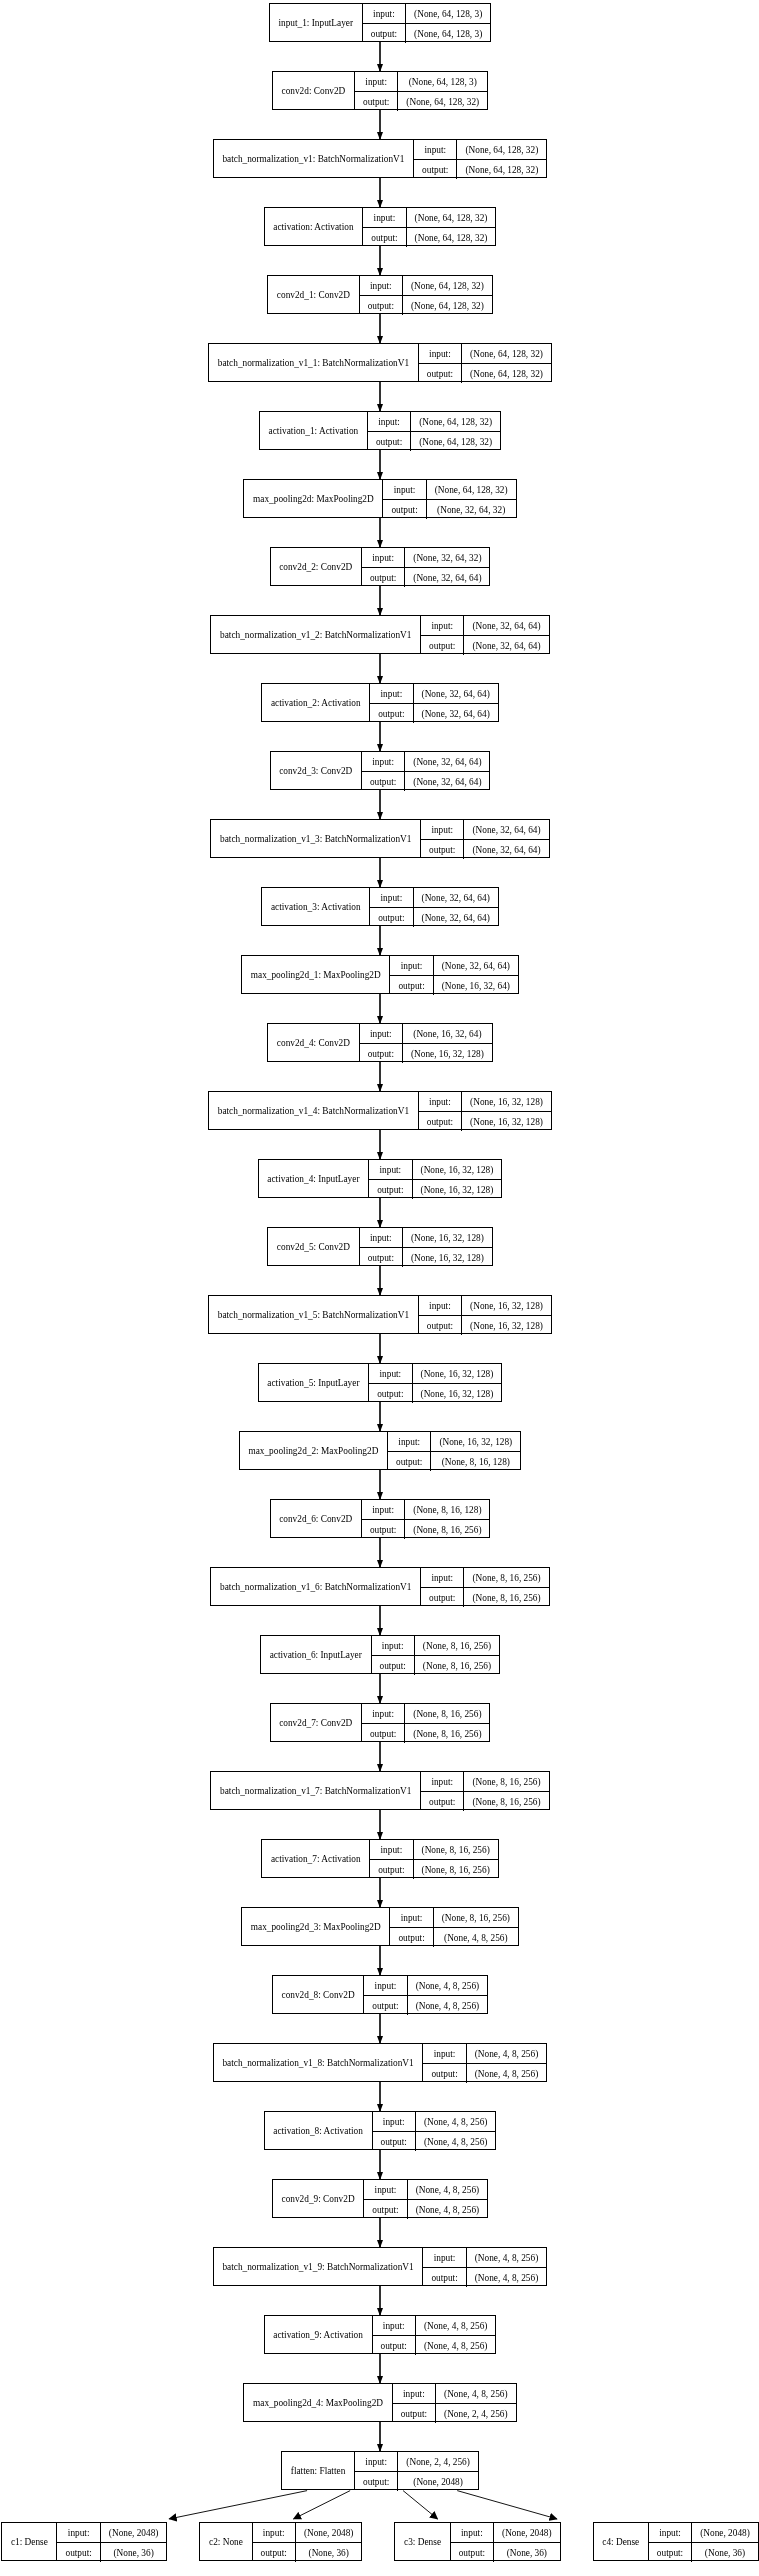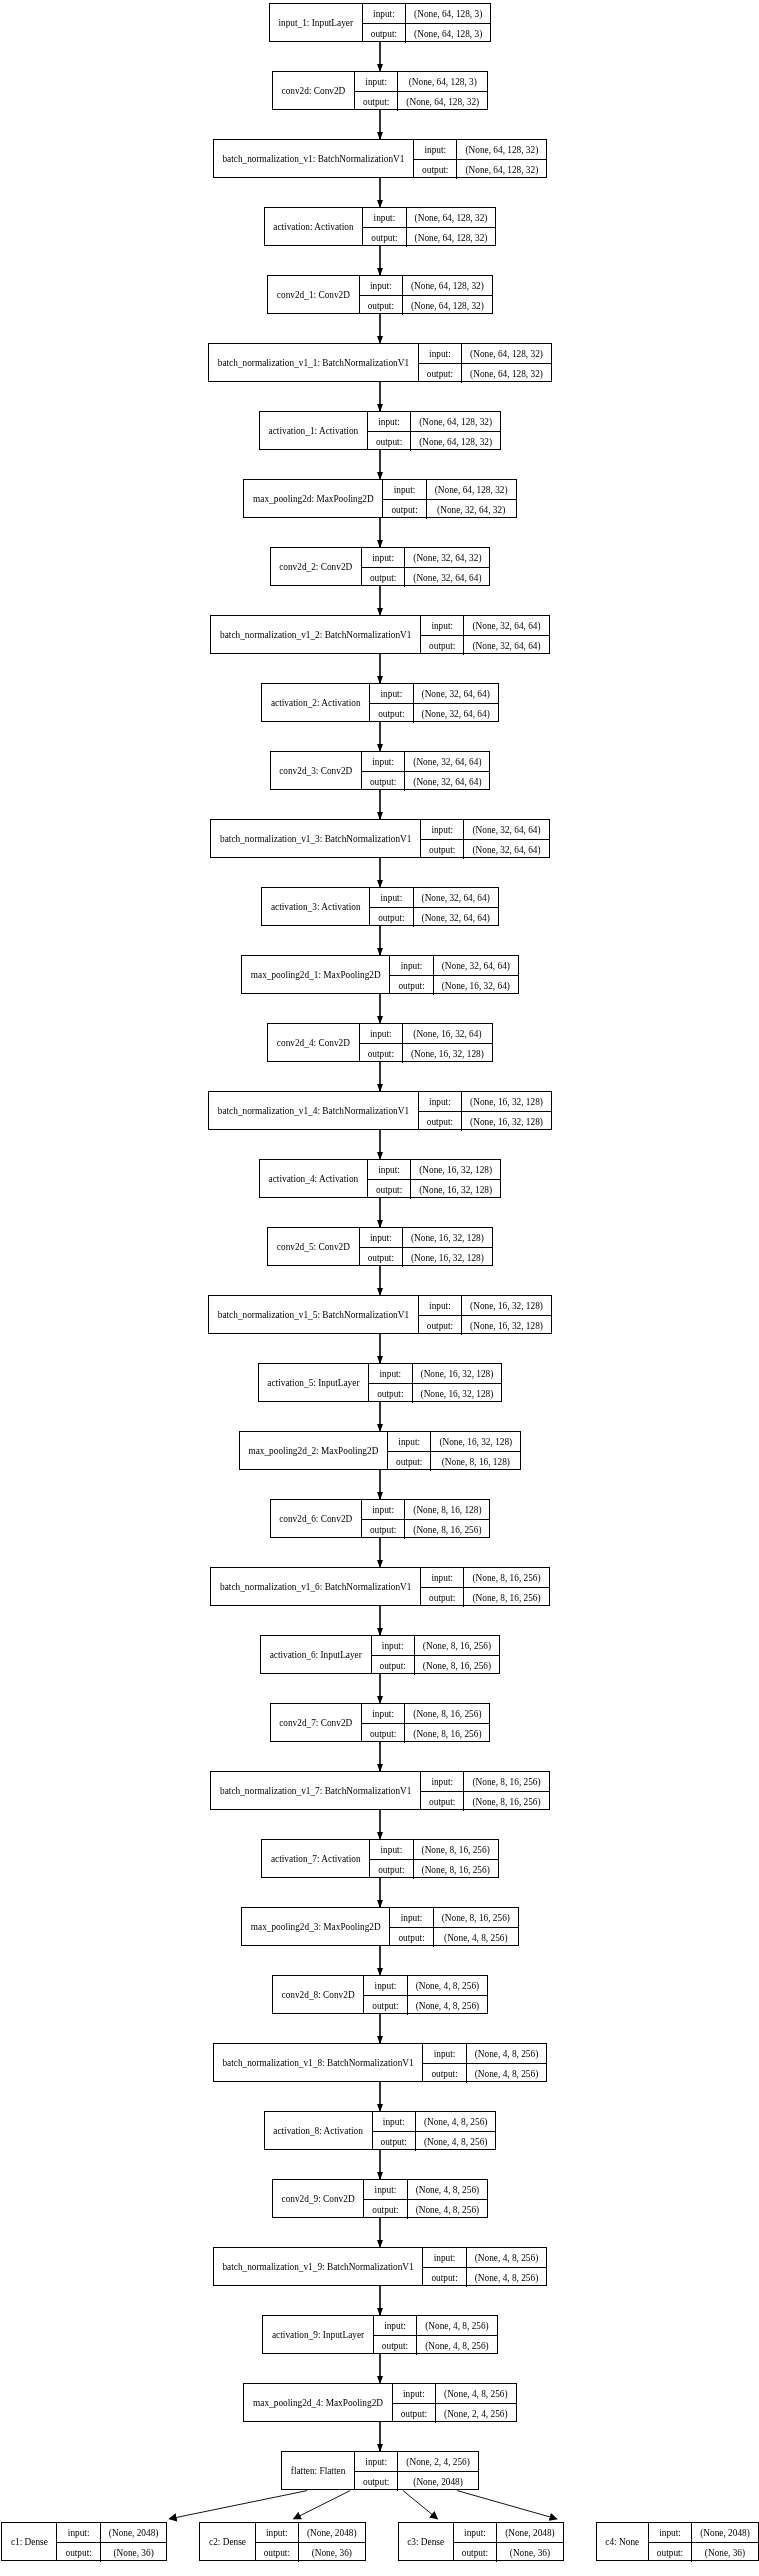--- a/index.html
+++ b/index.html
@@ -322,21 +322,21 @@
         <div class="io-shape bind-input-shape">(None, 16, 32, 128)</div>
       </div>
       <div class="io-row io-row-output">
         <div class="io-label bind-output-label">output:</div>
         <div class="io-shape bind-output-shape">(None, 16, 32, 128)</div>
       </div>
     </div>
   </div>
 <div class="connector"></div>
   <div class="node">
-    <div class="node-name">activation_4: Activation</div>
+    <div class="node-name">activation_4: InputLayer</div>
     <div class="node-io">
       <div class="io-row io-row-input">
         <div class="io-label bind-input-label">input:</div>
         <div class="io-shape bind-input-shape">(None, 16, 32, 128)</div>
       </div>
       <div class="io-row io-row-output">
         <div class="io-label bind-output-label">output:</div>
         <div class="io-shape bind-output-shape">(None, 16, 32, 128)</div>
       </div>
     </div>
@@ -560,21 +560,21 @@
         <div class="io-shape bind-input-shape">(None, 4, 8, 256)</div>
       </div>
       <div class="io-row io-row-output">
         <div class="io-label bind-output-label">output:</div>
         <div class="io-shape bind-output-shape">(None, 4, 8, 256)</div>
       </div>
     </div>
   </div>
 <div class="connector"></div>
   <div class="node">
-    <div class="node-name">activation_9: InputLayer</div>
+    <div class="node-name">activation_9: Activation</div>
     <div class="node-io">
       <div class="io-row io-row-input">
         <div class="io-label bind-input-label">input:</div>
         <div class="io-shape bind-input-shape">(None, 4, 8, 256)</div>
       </div>
       <div class="io-row io-row-output">
         <div class="io-label bind-output-label">output:</div>
         <div class="io-shape bind-output-shape">(None, 4, 8, 256)</div>
       </div>
     </div>
@@ -630,21 +630,21 @@
         <div class="io-shape bind-input-shape">(None, 2048)</div>
       </div>
       <div class="io-row io-row-output">
         <div class="io-label bind-output-label">output:</div>
         <div class="io-shape bind-output-shape">(None, 36)</div>
       </div>
     </div>
   </div>
 
   <div class="node">
-    <div class="node-name">c2: Dense</div>
+    <div class="node-name">c2: None</div>
     <div class="node-io">
       <div class="io-row io-row-input">
         <div class="io-label bind-input-label">input:</div>
         <div class="io-shape bind-input-shape">(None, 2048)</div>
       </div>
       <div class="io-row io-row-output">
         <div class="io-label bind-output-label">output:</div>
         <div class="io-shape bind-output-shape">(None, 36)</div>
       </div>
     </div>
@@ -658,21 +658,21 @@
         <div class="io-shape bind-input-shape">(None, 2048)</div>
       </div>
       <div class="io-row io-row-output">
         <div class="io-label bind-output-label">output:</div>
         <div class="io-shape bind-output-shape">(None, 36)</div>
       </div>
     </div>
   </div>
 
   <div class="node">
-    <div class="node-name">c4: None</div>
+    <div class="node-name">c4: Dense</div>
     <div class="node-io">
       <div class="io-row io-row-input">
         <div class="io-label bind-input-label">input:</div>
         <div class="io-shape bind-input-shape">(None, 2048)</div>
       </div>
       <div class="io-row io-row-output">
         <div class="io-label bind-output-label">output:</div>
         <div class="io-shape bind-output-shape">(None, 36)</div>
       </div>
     </div>

